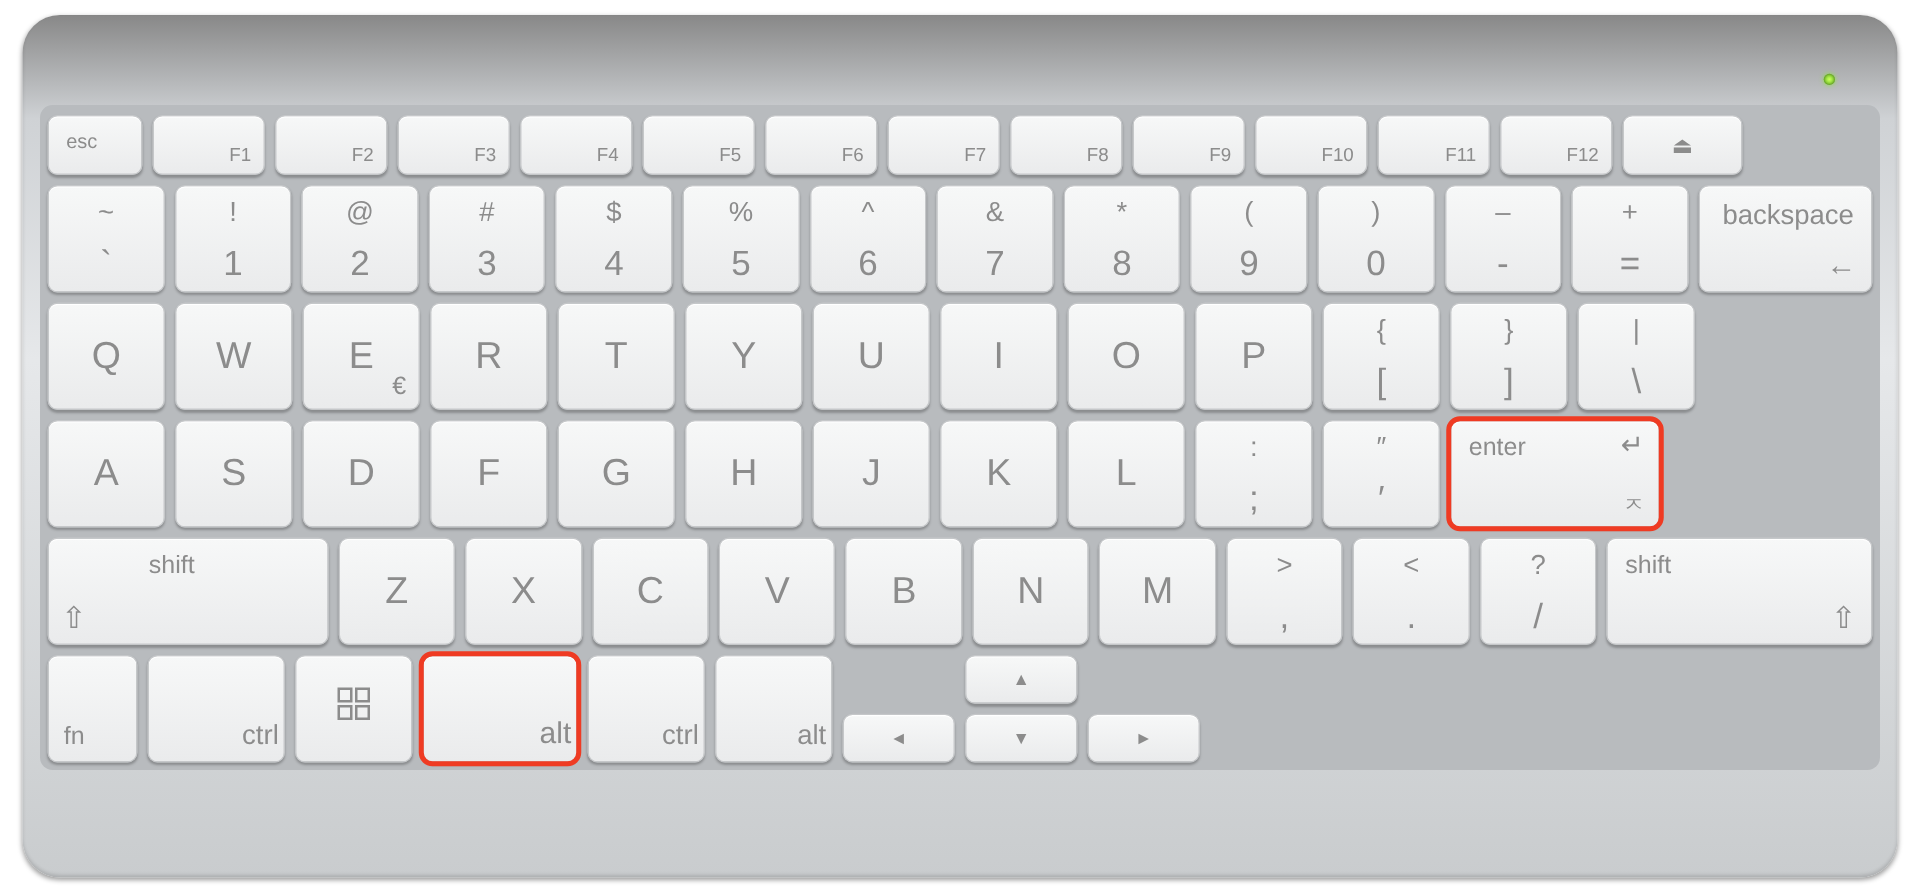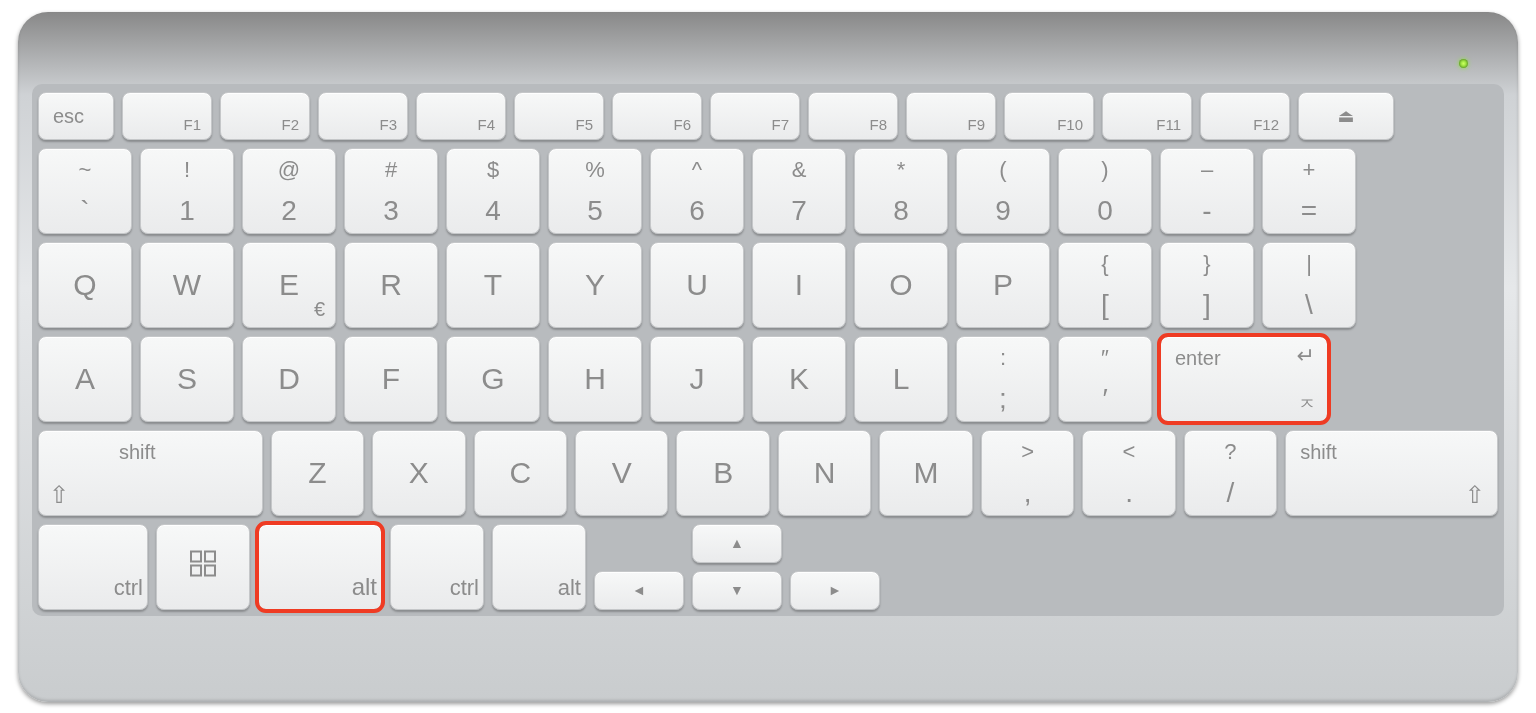--- a/index.html
+++ b/index.html
@@ -80,21 +80,21 @@
   .w-enter { width: 168px; }
   .w-shiftL { width: 226px; }
   .w-shiftR { width: 214px; }
   .w-modS { width: 72px; }
   .w-modM { width: 94px; }
   .w-alt { width: 124px; }
   .w-space { width: 502px; }
   .w-arrow { width: 90px; }
 
   .fn-label-right { position:absolute; bottom:6px; right:10px; font-size:15px; }
-  .fn-label-left { position:absolute; top:12px; left:14px; font-size:20px; }
+  .fn-label-left { position:absolute; top:12px; left:14px; font-size:16px; }
 
   .highlight { outline: 4px solid #ef3b23; outline-offset: -1px; }
 
   .arrow-stack { display:flex; flex-direction:column; gap:8px; }
   .key .euro { position:absolute; bottom:6px; right:10px; font-size:20px; }
   .spacebar-text { position:absolute; bottom:10px; right:14px; font-size:14px; color:#a0a0a0; display:flex; align-items:center; gap:6px;}
   .gear { width:11px; height:11px; display:inline-block; }
   .windows-icon { width:28px; height:28px; }
   .windows-icon rect { fill:none; stroke:#8c8c8c; stroke-width:2;}
   .caps-dot { position:absolute; top:12px; left:12px; width:6px; height:6px; border-radius:50%; background:#8c8c8c; opacity:0.6;}
@@ -197,20 +197,24 @@
           <span class="bot-center">0</span>
         </div>
       <div class="key h-std w-std">
           <span class="top-center">–</span>
           <span class="bot-center">-</span>
         </div>
       <div class="key h-std w-std">
           <span class="top-center">+</span>
           <span class="bot-center">=</span>
         </div>
+      <div class="key h-std w-bksp">
+        <span class="label-tr">backspace</span>
+        <span class="br" style="font-size:24px">←</span>
+      </div>
     </div>
 
     <div class="row">
       <div class="key h-std w-std">
           <span class="center">Q</span>
         </div>
       <div class="key h-std w-std">
           <span class="center">W</span>
         </div>
       <div class="key h-std w-std">
@@ -333,20 +337,23 @@
           <span class="top-center">?</span>
           <span class="bot-center">/</span>
         </div>
       <div class="key h-std w-shiftR">
         <span class="label-tl">shift</span>
         <span class="br" style="font-size:24px">⇧</span>
       </div>
     </div>
 
     <div class="row">
+      <div class="key h-std w-modS">
+          <span class="label-bl" style="font-size:20px">fn</span>
+        </div>
       <div class="key h-std" style="width:110px">
           <span class="label-br" style="font-size:22px">ctrl</span>
         </div>
       <div class="key h-std w-modM">
         <span class="center">
           <svg class="windows-icon" viewBox="0 0 28 28">
               <rect x="2" y="2" width="10" height="10"></rect>
               <rect x="16" y="2" width="10" height="10"></rect>
               <rect x="2" y="16" width="10" height="10"></rect>
               <rect x="16" y="16" width="10" height="10"></rect>

